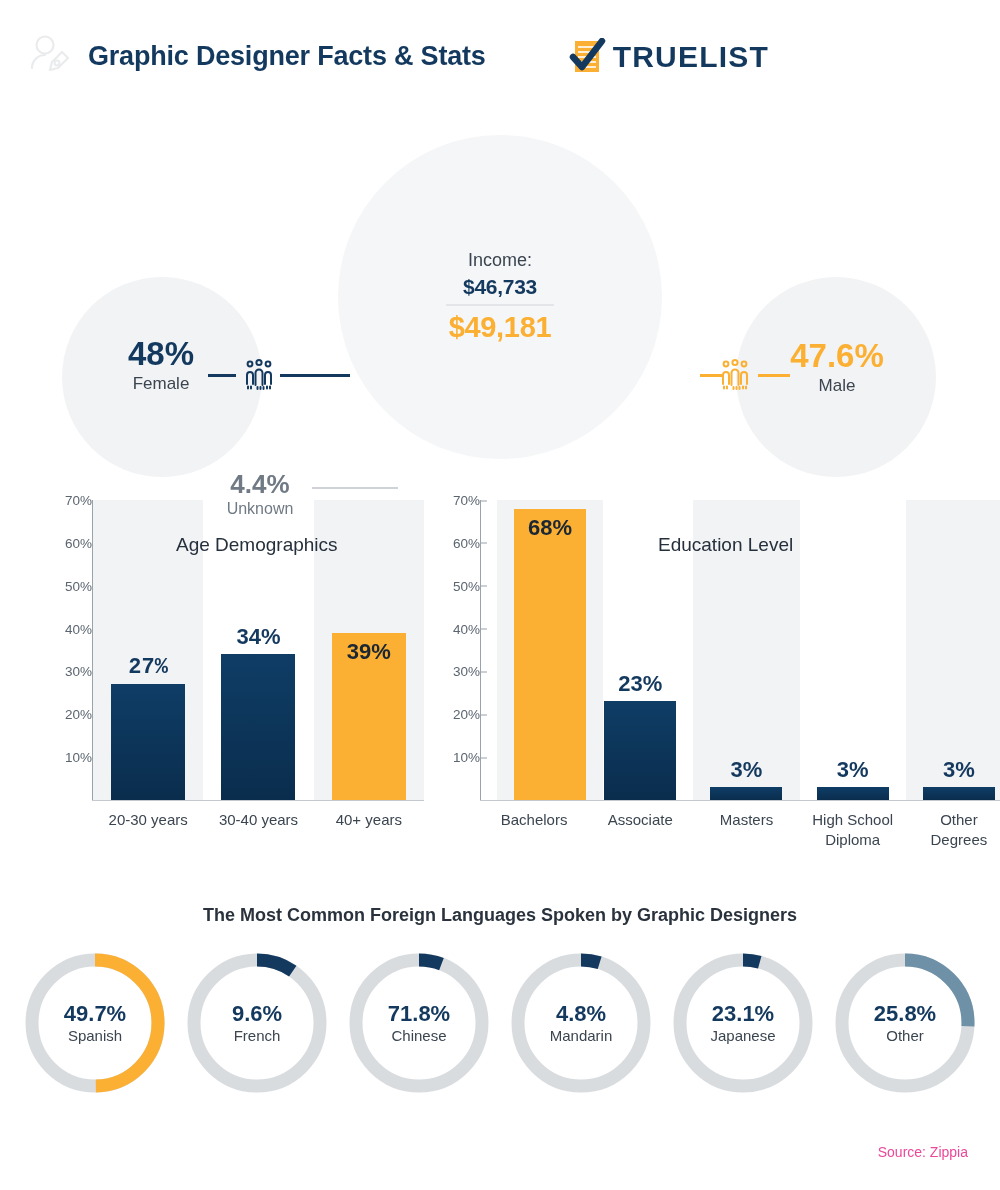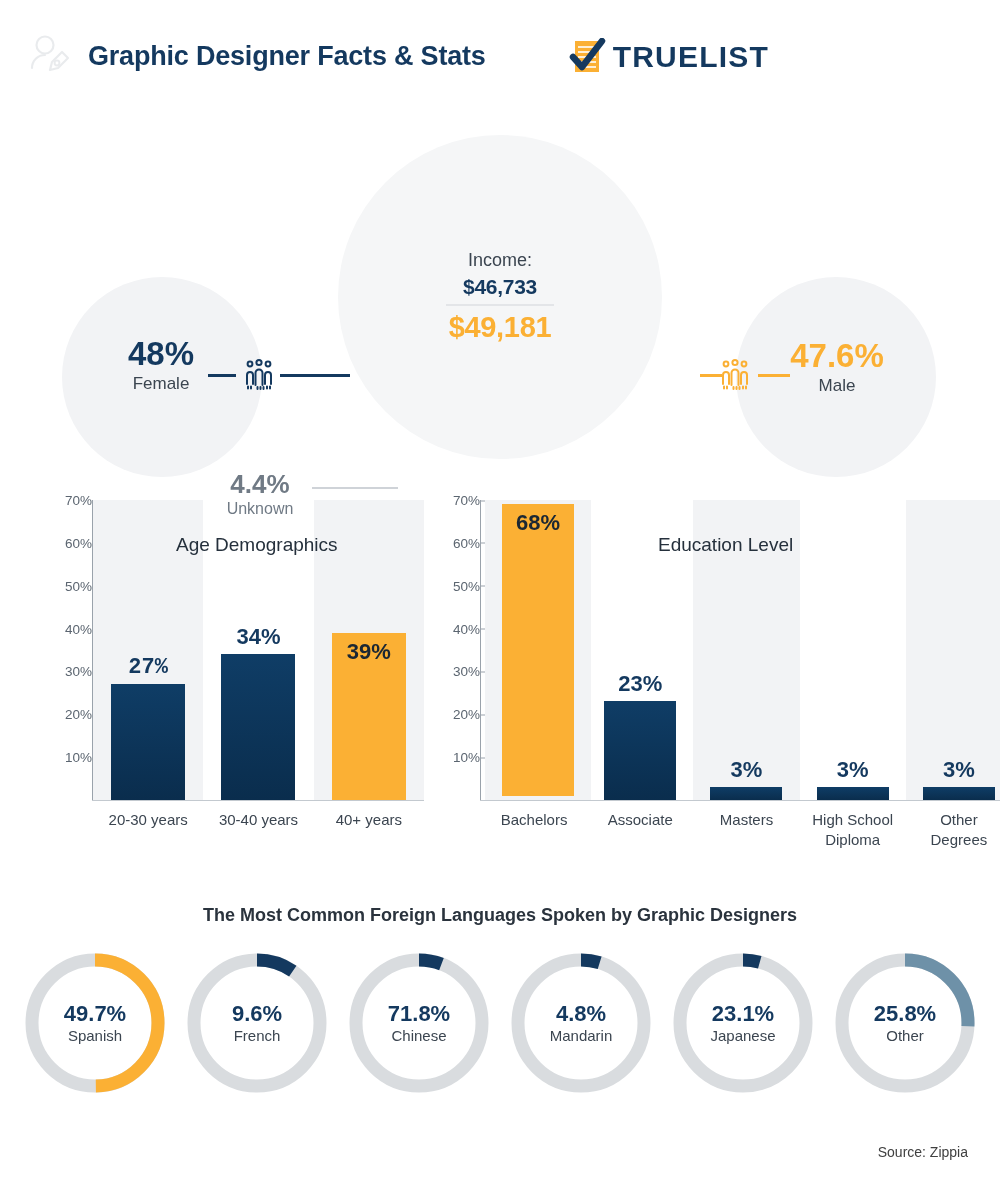--- a/index.html
+++ b/index.html
@@ -248,21 +248,21 @@
     pointer-events: none;
   }
   .ring-pct { font-size: 22px; font-weight: bold; color: #14395f; line-height: 1.1; }
   .ring-lbl { font-size: 15px; color: #3b4550; margin-top: 1px; }
 
   
   .source {
     position: absolute;
     right: 32px; bottom: 30px;
     font-size: 14px;
-    color: #404040;
+    color: #ec4899;
   }
 </style>
 </head>
 <body>
 
 <div class="header">
   <span class="header-person-icon">
     <svg viewBox="0 0 50 50" width="50" height="50">
       <circle cx="17" cy="13" r="8.5" fill="none" stroke="#8a95a1" stroke-width="2.2"></circle>
       <path d="M4 36c0-7.5 5.8-13 13-13" fill="none" stroke="#8a95a1" stroke-width="2.2" stroke-linecap="round"></path>
@@ -408,21 +408,21 @@
         <div class="tick" style="top: 42.8571px;">60%</div>
         <div class="tick" style="top: 85.7143px;">50%</div>
         <div class="tick" style="top: 128.571px;">40%</div>
         <div class="tick" style="top: 171.429px;">30%</div>
         <div class="tick" style="top: 214.286px;">20%</div>
         <div class="tick" style="top: 257.143px;">10%</div>
       </div>
     <div class="axis-line"></div>
     <div class="baseline"></div>
     <div class="plot" id="edu-plot">
-        <div class="col shaded" style="left: 4px; width: 106.2px; align-items: center;">
+        <div class="col shaded" style="left: 16px; width: 106.2px;">
           <div class="bar orange" style="height: 291.429px; width: 72px;">
             <span class="bar-value inside">68%</span>
           </div>
         </div>
         <div class="col" style="left: 106.2px; width: 106.2px;">
           <div class="bar navy" style="height: 98.5714px; width: 72px;">
             <span class="bar-value above">23%</span>
           </div>
         </div>
         <div class="col shaded" style="left: 212.4px; width: 106.2px;">

